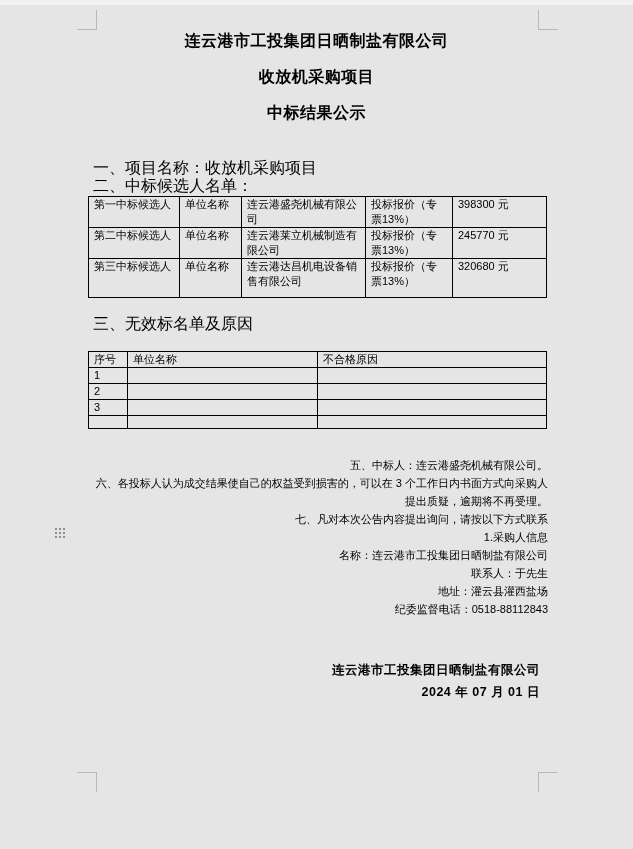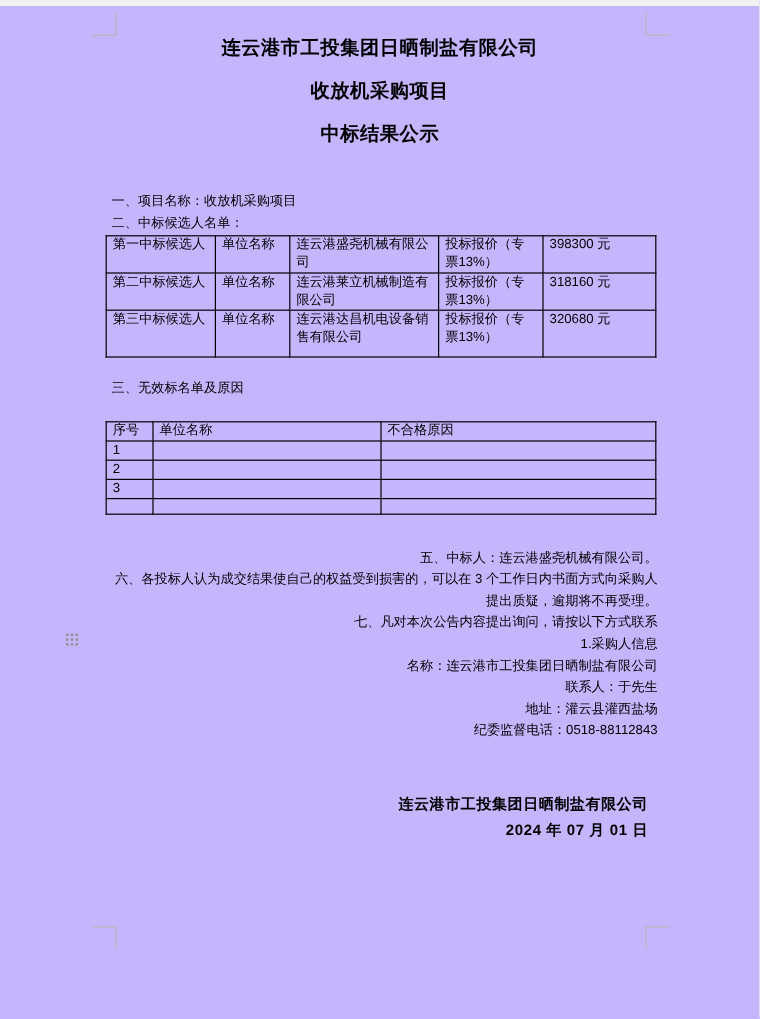--- a/index.html
+++ b/index.html
@@ -1,35 +1,35 @@
 <!DOCTYPE html>
 <html><head>
 <meta charset="utf-8">
 <style>
   html,body{margin:0;padding:0;background:#ffffff;}
   .page{
-    position:relative;width:633px;height:849px;background:#c4b5fd;
+    position:relative;width:633px;height:849px;background:#e5e5e5;
     font-family:"Liberation Sans",sans-serif;color:#000;overflow:hidden;
   }
   .top-strip{position:absolute;left:0;top:0;width:633px;height:5px;background:#f2f2f2;}
   
   .crop{position:absolute;width:19px;height:19px;}
   .crop.tl{left:77px;top:10px;border-right:1px solid #b8b8b8;border-bottom:1px solid #b8b8b8;}
   .crop.tr{left:538px;top:10px;border-left:1px solid #b8b8b8;border-bottom:1px solid #b8b8b8;}
   .crop.bl{left:77px;top:772px;border-right:1px solid #b8b8b8;border-top:1px solid #b8b8b8;}
   .crop.br{left:538px;top:772px;border-left:1px solid #b8b8b8;border-top:1px solid #b8b8b8;}
   
   .dots{position:absolute;left:55px;top:528px;display:grid;
     grid-template-columns:repeat(3,2px);grid-auto-rows:2px;gap:2px;}
   .dots i{display:block;width:2px;height:2px;background:#8f8f8f;}
   
   .titles{position:absolute;left:0;top:30px;width:633px;text-align:center;}
   .titles .t{font-size:16px;font-weight:bold;line-height:22px;margin-bottom:14px;letter-spacing:0.5px;}
   
-  .line{position:absolute;left:93px;font-size:11px;line-height:18px;white-space:nowrap;text-align:center;}
+  .line{position:absolute;left:93px;font-size:16px;line-height:18px;white-space:nowrap;text-align:center;}
   .sec1{top:159px;}
   .sec2{top:177px;}
   .sec3{top:315px;}
   
   table{border-collapse:collapse;position:absolute;left:88px;table-layout:fixed;
     font-size:11px;line-height:15px;}
   td,th{border:1px solid #000;padding:0 5px;vertical-align:top;text-align:left;
     font-weight:normal;overflow:hidden;}
   .t1{top:196px;width:458px;}
   .t1 col.c1{width:91px;} .t1 col.c2{width:62px;} .t1 col.c3{width:124px;}
@@ -92,21 +92,21 @@
       <td>单位名称</td>
       <td>连云港盛尧机械有限公司</td>
       <td>投标报价（专票13%）</td>
       <td>398300 元</td>
     </tr>
     <tr class="r2">
       <td>第二中标候选人</td>
       <td>单位名称</td>
       <td>连云港莱立机械制造有限公司</td>
       <td>投标报价（专票13%）</td>
-      <td>318160 元</td>
+      <td>245770 元</td>
     </tr>
     <tr class="r3">
       <td>第三中标候选人</td>
       <td>单位名称</td>
       <td>连云港达昌机电设备销售有限公司</td>
       <td>投标报价（专票13%）</td>
       <td>320680 元</td>
     </tr>
   </tbody>
     </table>

